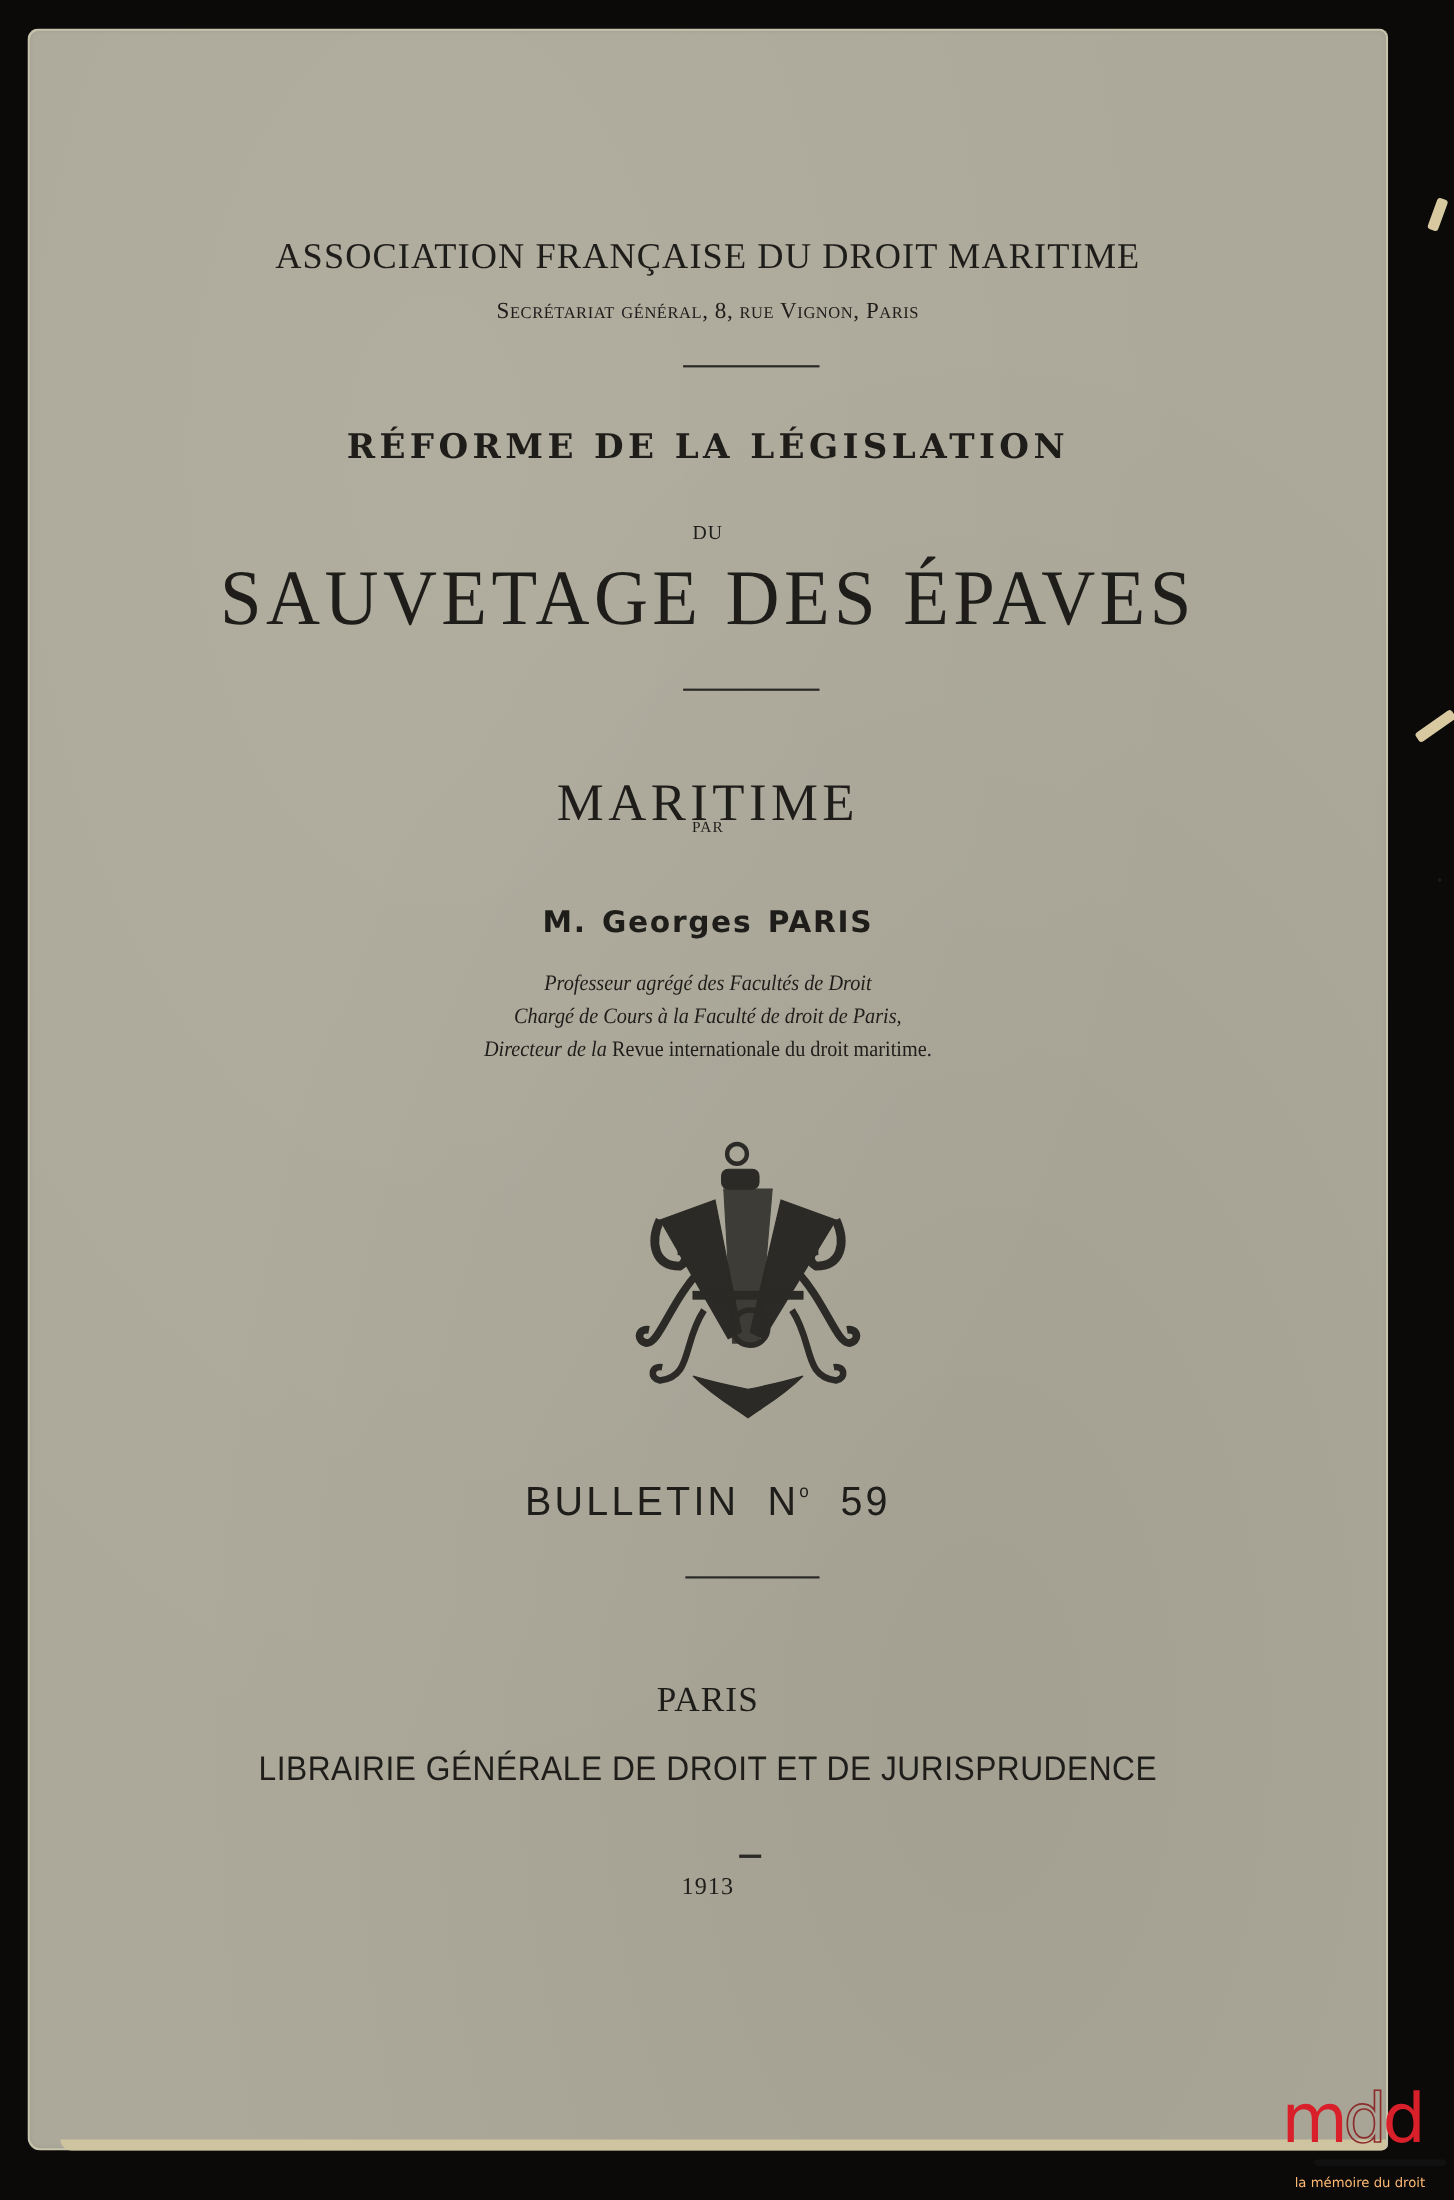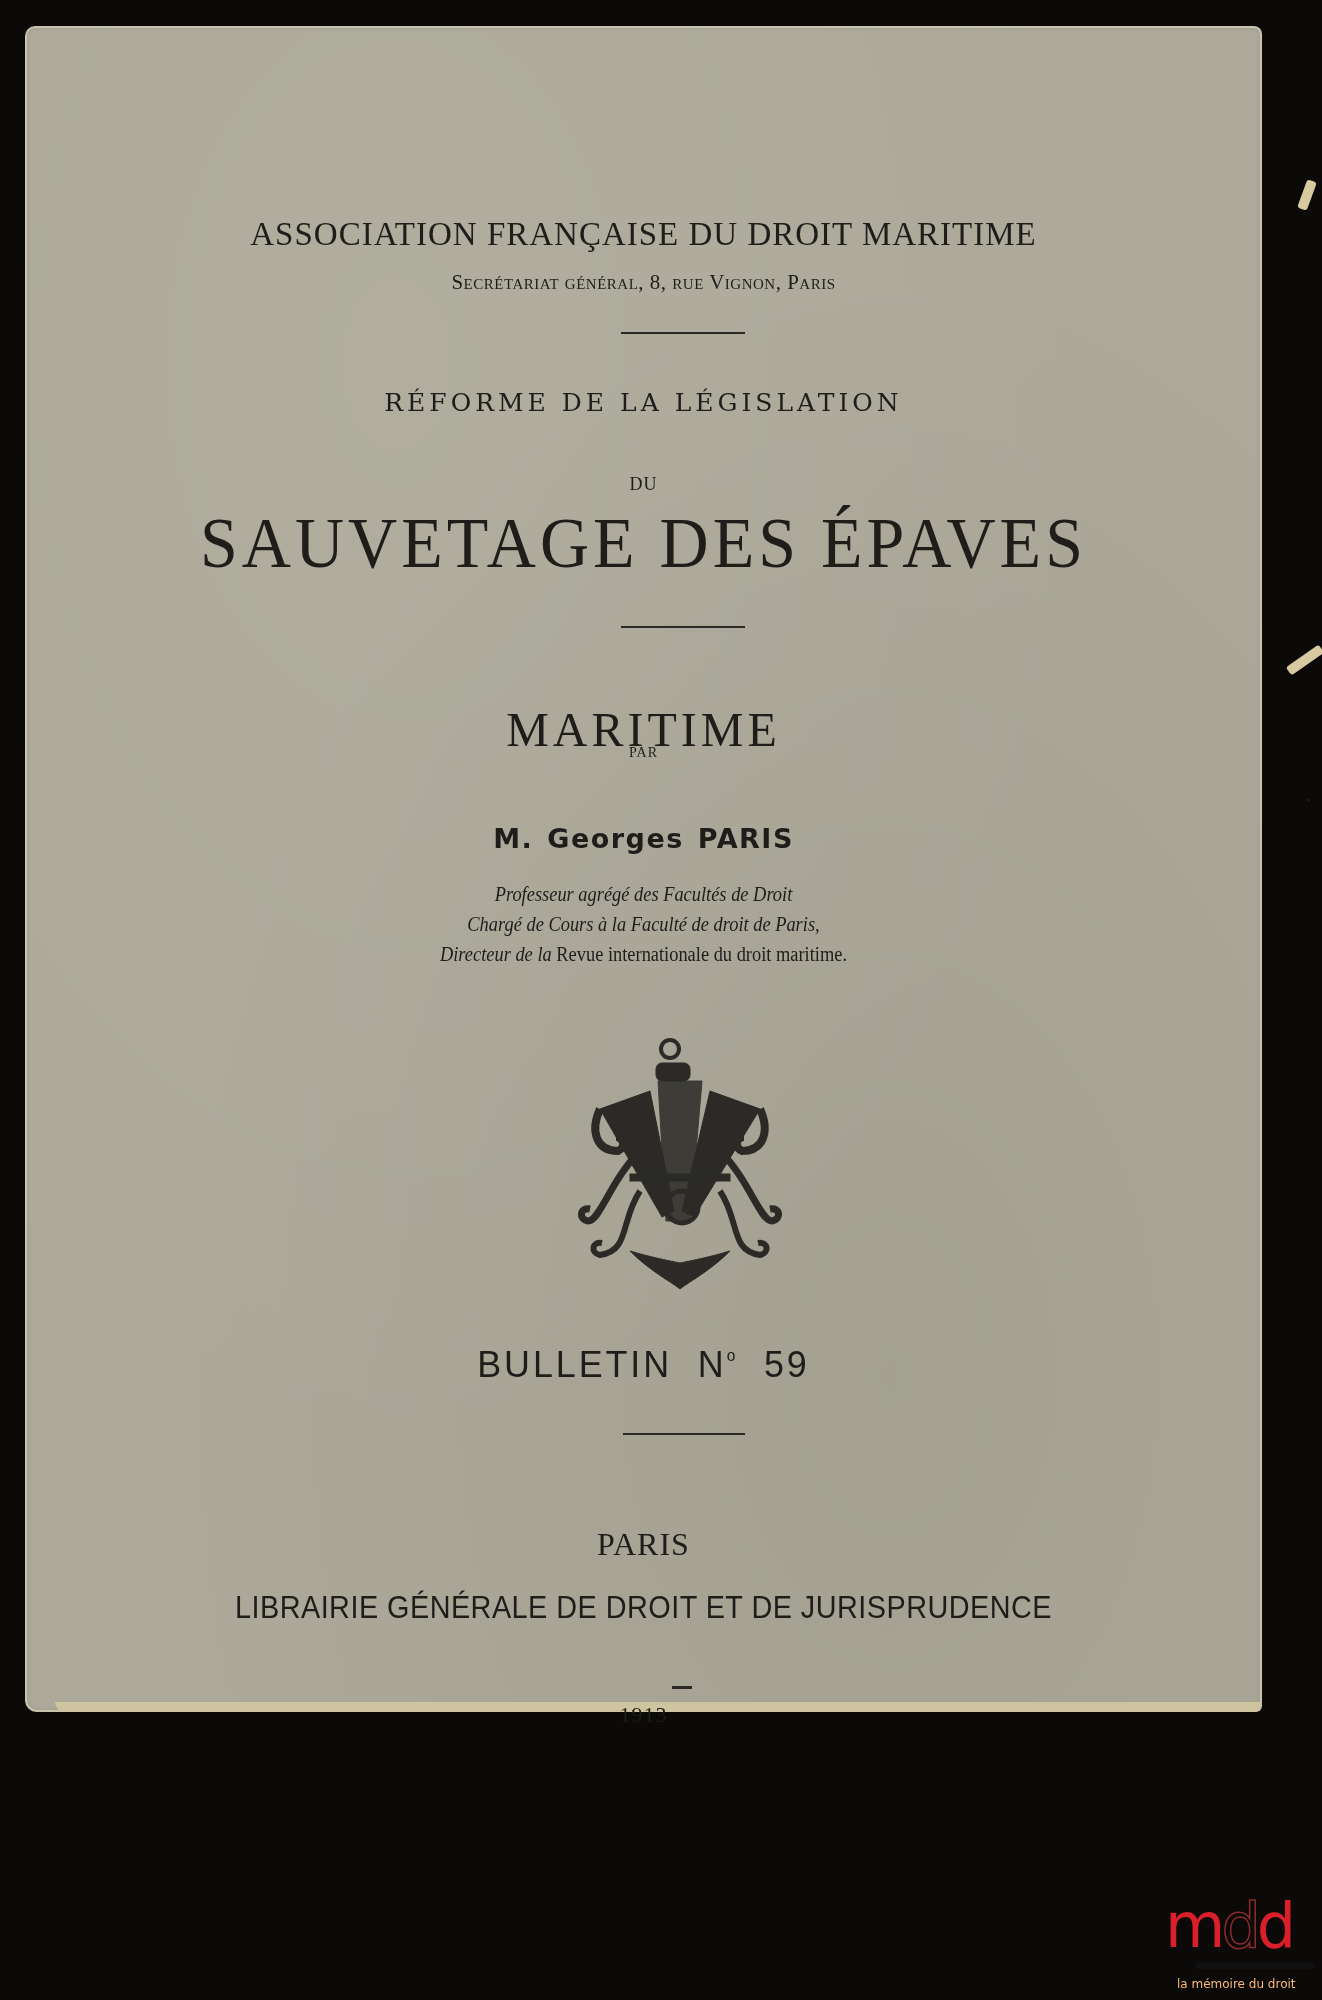--- a/index.html
+++ b/index.html
@@ -21,21 +21,21 @@
     background-image:
       radial-gradient(circle at 12% 3%, rgba(255,255,255,0.08) 0 1px, transparent 2px),
       radial-gradient(circle at 88% 2%, rgba(255,255,255,0.08) 0 1px, transparent 2px),
       radial-gradient(circle at 99% 40%, rgba(255,255,255,0.08) 0 1px, transparent 2px);
   }
   .cover {
     position: absolute;
     left: 25px;
     top: 26px;
     width: 1237px;
-    height: 1686px;
+    height: 1929px;
     background: #aca99a;
     background-image:
       radial-gradient(ellipse at 30% 20%, rgba(255,255,255,0.06), transparent 60%),
       radial-gradient(ellipse at 70% 80%, rgba(0,0,0,0.05), transparent 60%);
     border-radius: 10px 8px 6px 12px;
     box-shadow: inset 0 0 0 2px #c8c3ad, inset 0 0 6px rgba(0,0,0,0.15);
   }
   .cover-bottom-edge {
     position: absolute;
     left: 30px;
@@ -72,23 +72,23 @@
     letter-spacing: 0.5px;
   }
   .rule {
     position: absolute;
     height: 2px;
     background: #2a2926;
   }
   .rule-1 { left: 596px; width: 124px; top: 306px; }
   .reforme {
     top: 362px;
-    font-size: 25px;
+    font-size: 31px;
     font-family: "DejaVu Serif", serif;
-    font-weight: normal;
+    font-weight: bold;
     letter-spacing: 4px;
     text-align: center;
   }
   .du {
     top: 448px;
     font-size: 18px;
     letter-spacing: 1px;
   }
   .main-title {
     top: 478px;

